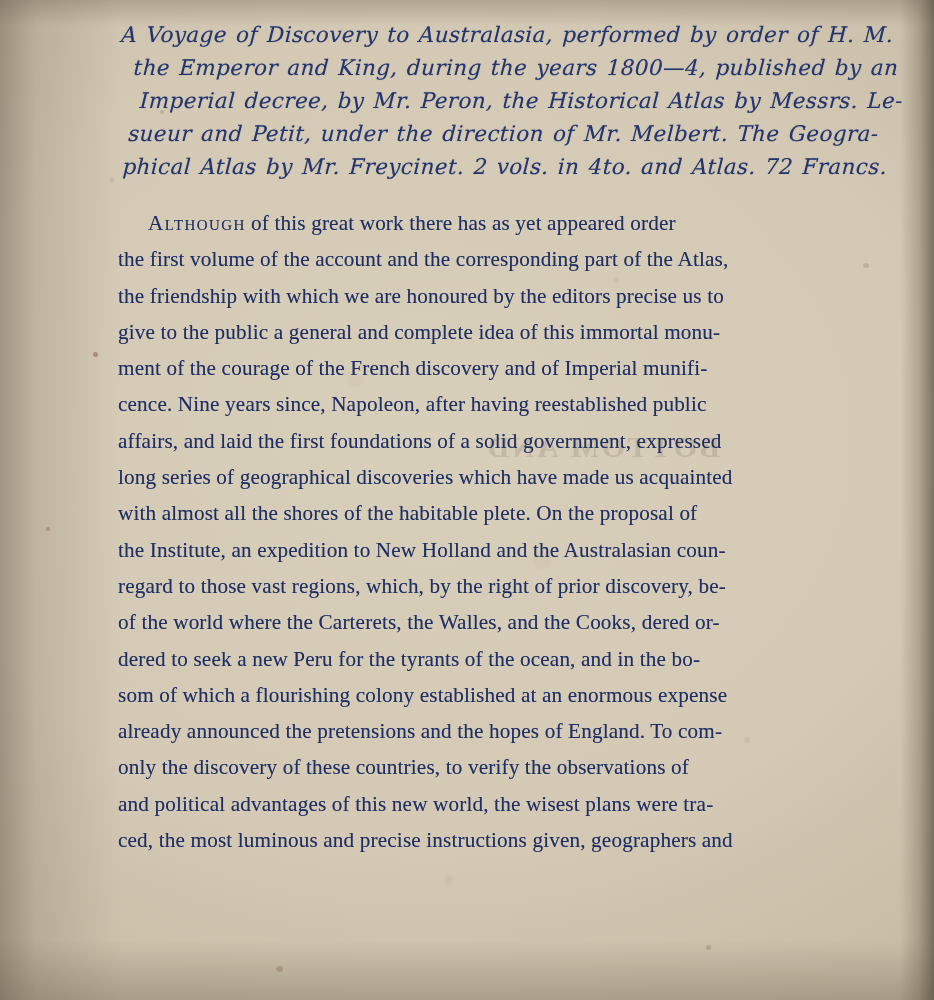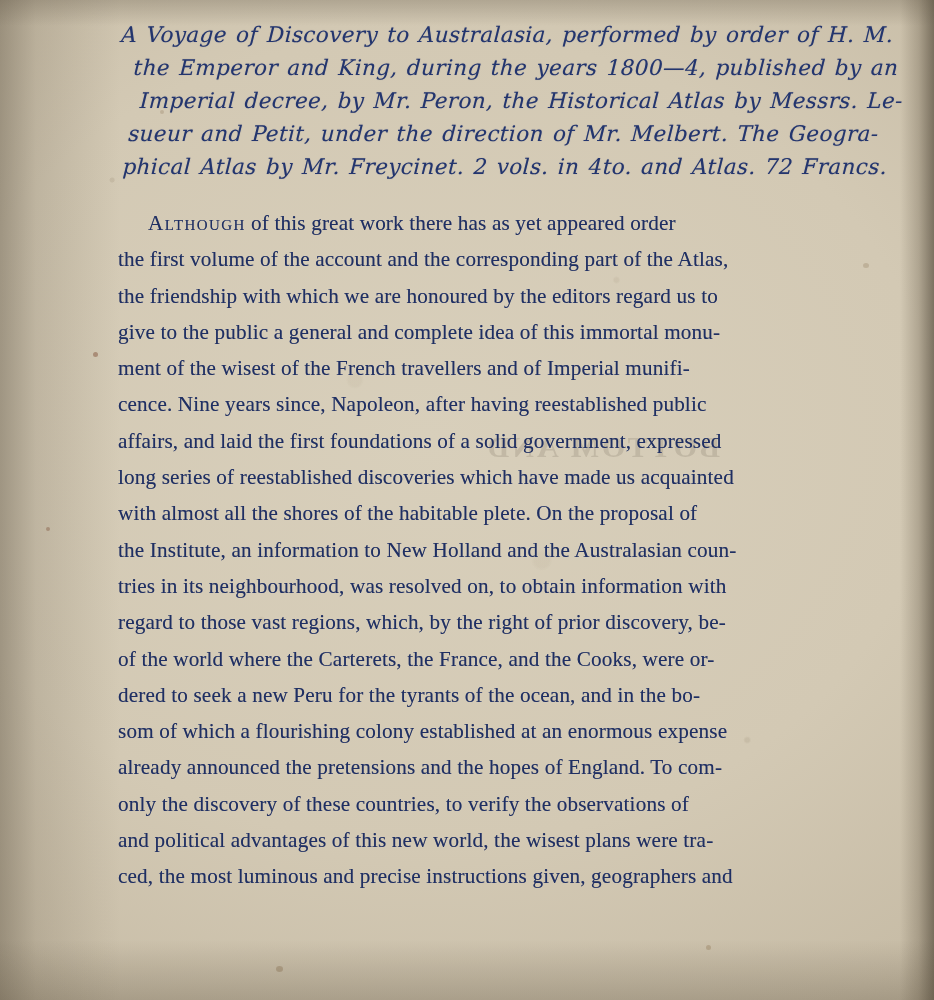--- a/index.html
+++ b/index.html
@@ -173,31 +173,30 @@
       <span class="line l1">A Voyage of Discovery to Australasia, performed by order of H. M.</span>
       <span class="line l2">the Emperor and King, during the years 1800—4, published by an</span>
       <span class="line l3">Imperial decree, by Mr. Peron, the Historical Atlas by Messrs. Le-</span>
       <span class="line l4">sueur and Petit, under the direction of Mr. Melbert.  The Geogra-</span>
       <span class="line l5">phical Atlas by Mr. Freycinet. 2 vols. in 4to. and Atlas.  72 Francs.</span>
     </div>
 
     <div id="body-text">
       <span class="line indent"><span class="smallcaps">Although</span> <span>of this great work there has as yet appeared order</span></span>
       <span class="line">the first volume of the account and the corresponding part of the Atlas,</span>
-      <span class="line">the friendship with which we are honoured by the editors regard us to</span>
+      <span class="line">the friendship with which we are honoured by the editors precise us to</span>
       <span class="line">give to the public a general and complete idea of this immortal monu-</span>
-      <span class="line">ment of the wisest of the French travellers and of Imperial munifi-</span>
+      <span class="line">ment of the courage of the French discovery and of Imperial munifi-</span>
       <span class="line">cence.  Nine years since, Napoleon, after having reestablished public</span>
       <span class="line">affairs, and laid the first foundations of a solid government, expressed</span>
-      <span class="line">long series of reestablished discoveries which have made us acquainted</span>
+      <span class="line">long series of geographical discoveries which have made us acquainted</span>
       <span class="line">with almost all the shores of the habitable plete.   On the proposal of</span>
-      <span class="line">the Institute, an information to New Holland and the Australasian coun-</span>
-      <span class="line">tries in its neighbourhood, was resolved on, to obtain information with</span>
+      <span class="line">the Institute, an expedition to New Holland and the Australasian coun-</span>
       <span class="line">regard to those vast regions, which, by the right of prior discovery, be-</span>
-      <span class="line">of the world where the Carterets, the France, and the Cooks, were or-</span>
+      <span class="line">of the world where the Carterets, the Walles, and the Cooks, dered or-</span>
       <span class="line">dered to seek a new Peru for the tyrants of the ocean, and in the bo-</span>
       <span class="line">som of which a flourishing colony established at an enormous expense</span>
       <span class="line">already announced the pretensions and the hopes of England.  To com-</span>
       <span class="line">only the discovery of these countries, to verify the observations of</span>
       <span class="line">and political advantages of this new world, the wisest plans were tra-</span>
       <span class="line">ced, the most luminous and precise instructions given, geographers and</span>
 
     </div>
 
   </div>

